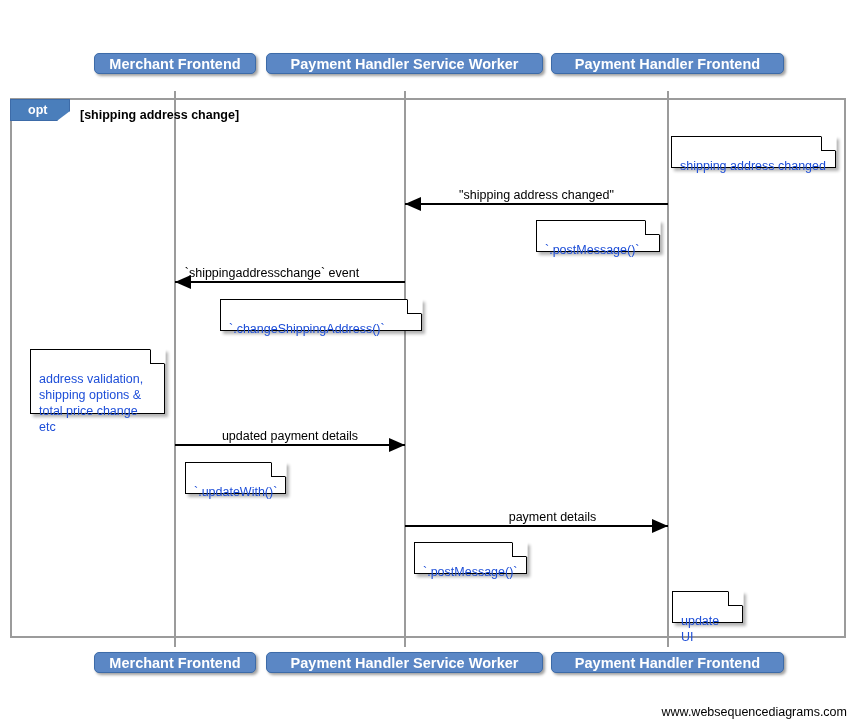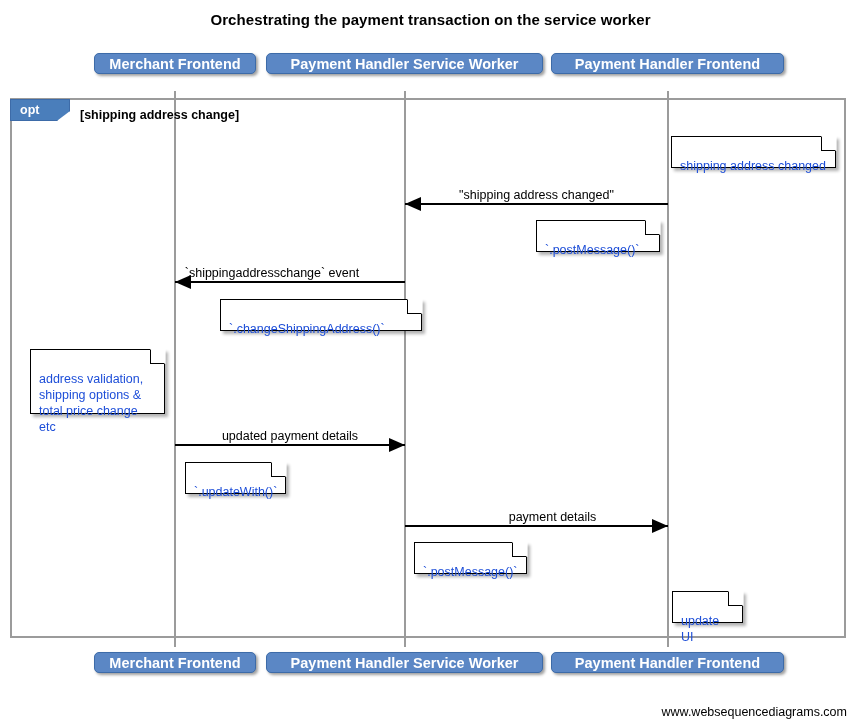--- a/index.html
+++ b/index.html
@@ -79,21 +79,21 @@
     background: #4a7ebb;
     border: 1px solid #3d6ba8;
     box-sizing: border-box;
     -webkit-clip-path: polygon(0 0, 100% 0, 100% 55%, 78% 100%, 0 100%);
     clip-path: polygon(0 0, 100% 0, 100% 55%, 78% 100%, 0 100%);
     color: #ffffff;
     font-size: 12.5px;
     font-weight: bold;
     display: flex;
     align-items: center;
-    padding-left: 9px;
+    padding-left: 17px;
   }
   .frame-guard {
     position: absolute;
     left: 80px;
     top: 108px;
     font-size: 12.5px;
     font-weight: bold;
     color: #000;
     white-space: nowrap;
   }
@@ -169,21 +169,20 @@
     font-size: 12.5px;
     color: #000;
     white-space: nowrap;
   }
 </style>
 </head>
 <body>
 
 <div id="canvas">
 
-  <div class="diagram-title">Orchestrating the payment transaction on the service worker</div>
 
   <div class="lifeline" style="left:174px;"></div>
   <div class="lifeline" style="left:404px;"></div>
   <div class="lifeline" style="left:667px;"></div>
 
   <div class="frame"></div>
   <div class="frame-tab">opt</div>
   <div class="frame-guard">[shipping address change]</div>
 
   <div class="participant" style="left:94px;  top:53px; width:162px;">Merchant Frontend</div>

